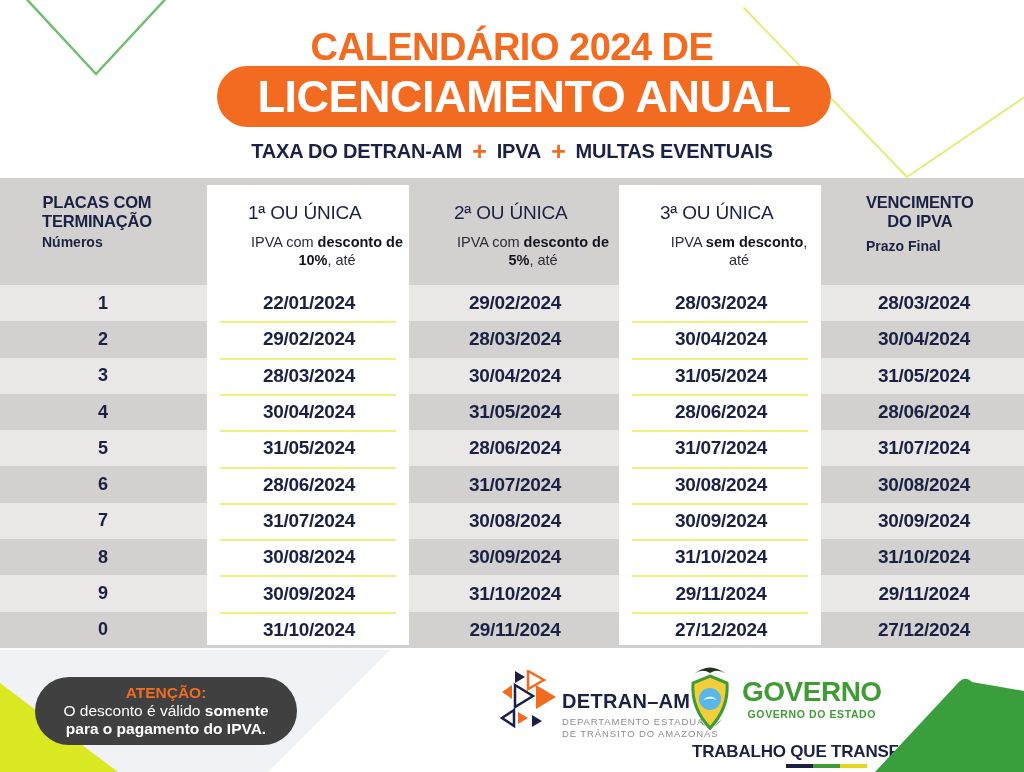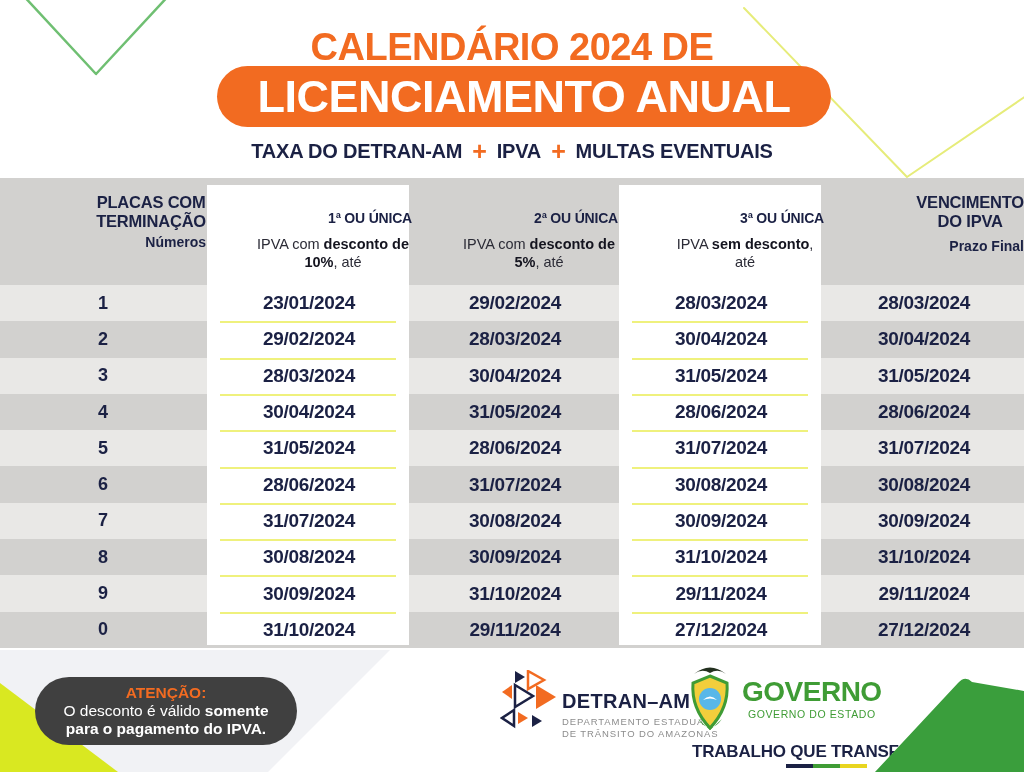--- a/index.html
+++ b/index.html
@@ -38,26 +38,26 @@
   .stripe:nth-child(odd)  { background:#E9E8E6; }
   .stripe:nth-child(even) { background:#D2D1CF; }
   .panel { position:absolute; top:7px; width:202px; height:460px; background:#ffffff; }
   .panel-a { left:207px; }
   .panel-b { left:619px; }
   .yline { position:absolute; left:13px; right:13px; height:2px; background:#EFF17D; }
 
   .cellgrid { position:absolute; inset:0; display:grid;
     grid-template-columns:206px 206px 206px 206px 200px;
     grid-template-rows:107px repeat(10, 36.3px); }
-  .hcell { display:flex; flex-direction:column; align-items:flex-end; color:#1B2144; text-align:center; }
+  .hcell { display:flex; flex-direction:column; align-items:flex-start; color:#1B2144; text-align:center;padding-left:42px; }
   .hc-plate { padding-top:15px; }
   .hc-plate .t { font-size:16.5px; font-weight:800; line-height:18.5px; letter-spacing:-0.2px; }
   .hc-plate .s { margin-top:4px; font-size:14px; font-weight:800; }
   .hc-inst { padding-top:24px; }
-  .hc-inst .t { font-size:14px; font-weight:700; letter-spacing:-0.2px;margin-top:8px; }
+  .hc-inst .t { font-size:19px; font-weight:400; letter-spacing:-0.2px; }
   .colsub { margin-top:9px; width:158px; font-size:14.5px; line-height:18px; color:#2B2B36; font-weight:400; }
   .colsub b { color:#14141F; }
   .hc-due { padding-top:15px; }
   .hc-due .t { font-size:16.5px; font-weight:800; line-height:18.5px; letter-spacing:-0.2px; }
   .hc-due .s { margin-top:8px; font-size:14px; font-weight:800; }
   .cell { display:flex; align-items:center; justify-content:center; color:#1B2144; }
   .cell.plate { font-size:18px; font-weight:800; }
   .cell.date  { font-size:19px; font-weight:800; letter-spacing:-0.3px; }
 
   
@@ -69,21 +69,21 @@
   .attention .a2 b, .attention .a3 { color:#ffffff; font-size:15.5px; font-weight:800; }
 
   .detran { position:absolute; left:500px; top:670px; display:flex; }
   .detran-text { margin-left:4px; margin-top:20px; }
   .detran-name { font-size:20px; font-weight:800; color:#1B2144; letter-spacing:0.3px; }
   .detran-dept { margin-top:3px; font-size:9.5px; color:#8C8C8C; letter-spacing:0.9px; line-height:11.5px; font-weight:400; }
 
   .amazonas { position:absolute; left:686px; top:664px; display:flex; }
   .am-text { margin-left:8px; margin-top:14px; display:flex; flex-direction:column; align-items:center; }
   .am-name { font-size:28px; font-weight:800; color:#3F9C35; letter-spacing:-0.5px; line-height:28px; }
-  .am-gov  { margin-top:2px; font-size:10.5px; font-weight:400; color:#3F9C35; letter-spacing:0.6px; }
+  .am-gov  { margin-top:2px; font-size:10.5px; font-weight:700; color:#3F9C35; letter-spacing:0.6px; }
   .slogan { position:absolute; left:692px; top:742px; font-size:17px; font-weight:800; color:#1B2144; letter-spacing:-0.2px; }
   .slogan-bar { position:absolute; left:786px; top:764px; display:flex; }
   .slogan-bar span { width:27px; height:4px; display:inline-block; }
   .sb1 { background:#1B2144; } .sb2 { background:#3F9C35; } .sb3 { background:#E8D51F; }
 </style>
 </head>
 <body>
 
 <div class="page">
 
@@ -155,21 +155,21 @@
       <div class="hcell hc-inst">
         <div class="t">3ª OU ÚNICA</div>
         <div class="colsub"><span>IPVA </span><b>sem desconto</b><span>, até</span></div>
       </div>
       <div class="hcell hc-due">
         <div class="t"><span>VENCIMENTO</span><br><span>DO IPVA</span></div>
         <div class="s">Prazo Final</div>
       </div>
 
     <div class="cell plate">1</div>
-        <div class="cell date">23/01/2024</div>
+        <div class="cell date">22/01/2024</div>
         <div class="cell date">29/02/2024</div>
         <div class="cell date">28/03/2024</div>
         <div class="cell date">28/03/2024</div>
         <div class="cell plate">2</div>
         <div class="cell date">29/02/2024</div>
         <div class="cell date">28/03/2024</div>
         <div class="cell date">30/04/2024</div>
         <div class="cell date">30/04/2024</div>
         <div class="cell plate">3</div>
         <div class="cell date">28/03/2024</div>

